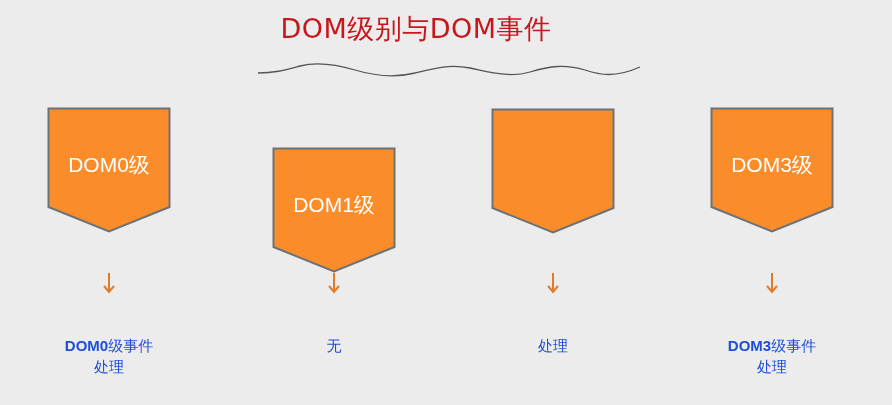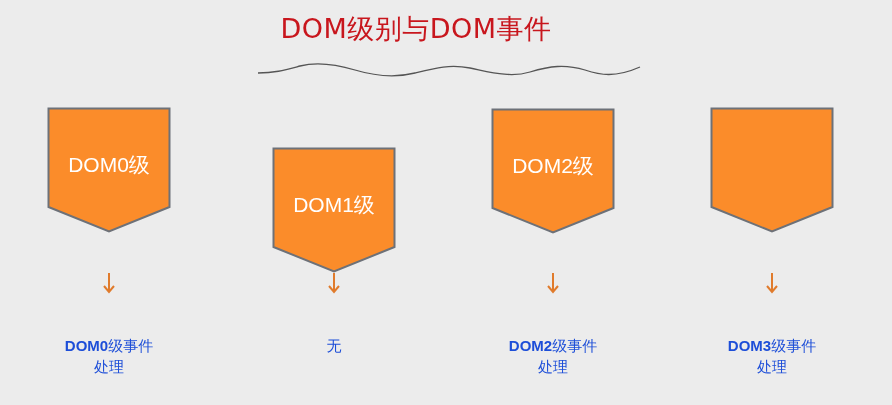--- a/index.html
+++ b/index.html
@@ -93,27 +93,27 @@
   <svg width="124" height="126" viewBox="0 0 124 126">
     <polygon points="1.5,1.5 122.5,1.5 122.5,100 62,124.5 1.5,100" fill="#fb8c2a" stroke="#6d7178" stroke-width="2"></polygon>
   </svg>
   <div class="level-label">DOM1级</div>
 </div>
 
 <div class="level" style="left:491px;top:108px;">
   <svg width="124" height="126" viewBox="0 0 124 126">
     <polygon points="1.5,1.5 122.5,1.5 122.5,100 62,124.5 1.5,100" fill="#fb8c2a" stroke="#6d7178" stroke-width="2"></polygon>
   </svg>
-  <div class="level-label">DOM2级</div>
 </div>
 
 <div class="level" style="left:710px;top:107px;">
   <svg width="124" height="126" viewBox="0 0 124 126">
     <polygon points="1.5,1.5 122.5,1.5 122.5,100 62,124.5 1.5,100" fill="#fb8c2a" stroke="#6d7178" stroke-width="2"></polygon>
   </svg>
+  <div class="level-label">DOM3级</div>
 </div>
 
 <svg class="arrow" style="left:99px;" viewBox="0 0 20 26">
   <line x1="10" y1="2" x2="10" y2="20" stroke="#e07b2c" stroke-width="2"></line>
   <polyline points="5,15 10,21 15,15" fill="none" stroke="#e07b2c" stroke-width="2"></polyline>
 </svg>
 <svg class="arrow" style="left:324px;" viewBox="0 0 20 26">
   <line x1="10" y1="2" x2="10" y2="20" stroke="#e07b2c" stroke-width="2"></line>
   <polyline points="5,15 10,21 15,15" fill="none" stroke="#e07b2c" stroke-width="2"></polyline>
 </svg>
@@ -128,19 +128,18 @@
 
 <div class="result" style="left:29px;">
   <div><span class="dom">DOM0</span>级事件</div>
   <div>处理</div>
 </div>
 <div class="result" style="left:254px;">
   <div>无</div>
   <div></div>
 </div>
 <div class="result" style="left:473px;">
-  <div><span class="dom">DOM2</span>级事件</div>
   <div>处理</div>
 </div>
 <div class="result" style="left:692px;">
   <div><span class="dom">DOM3</span>级事件</div>
   <div>处理</div>
 </div>
 
 </body></html>

